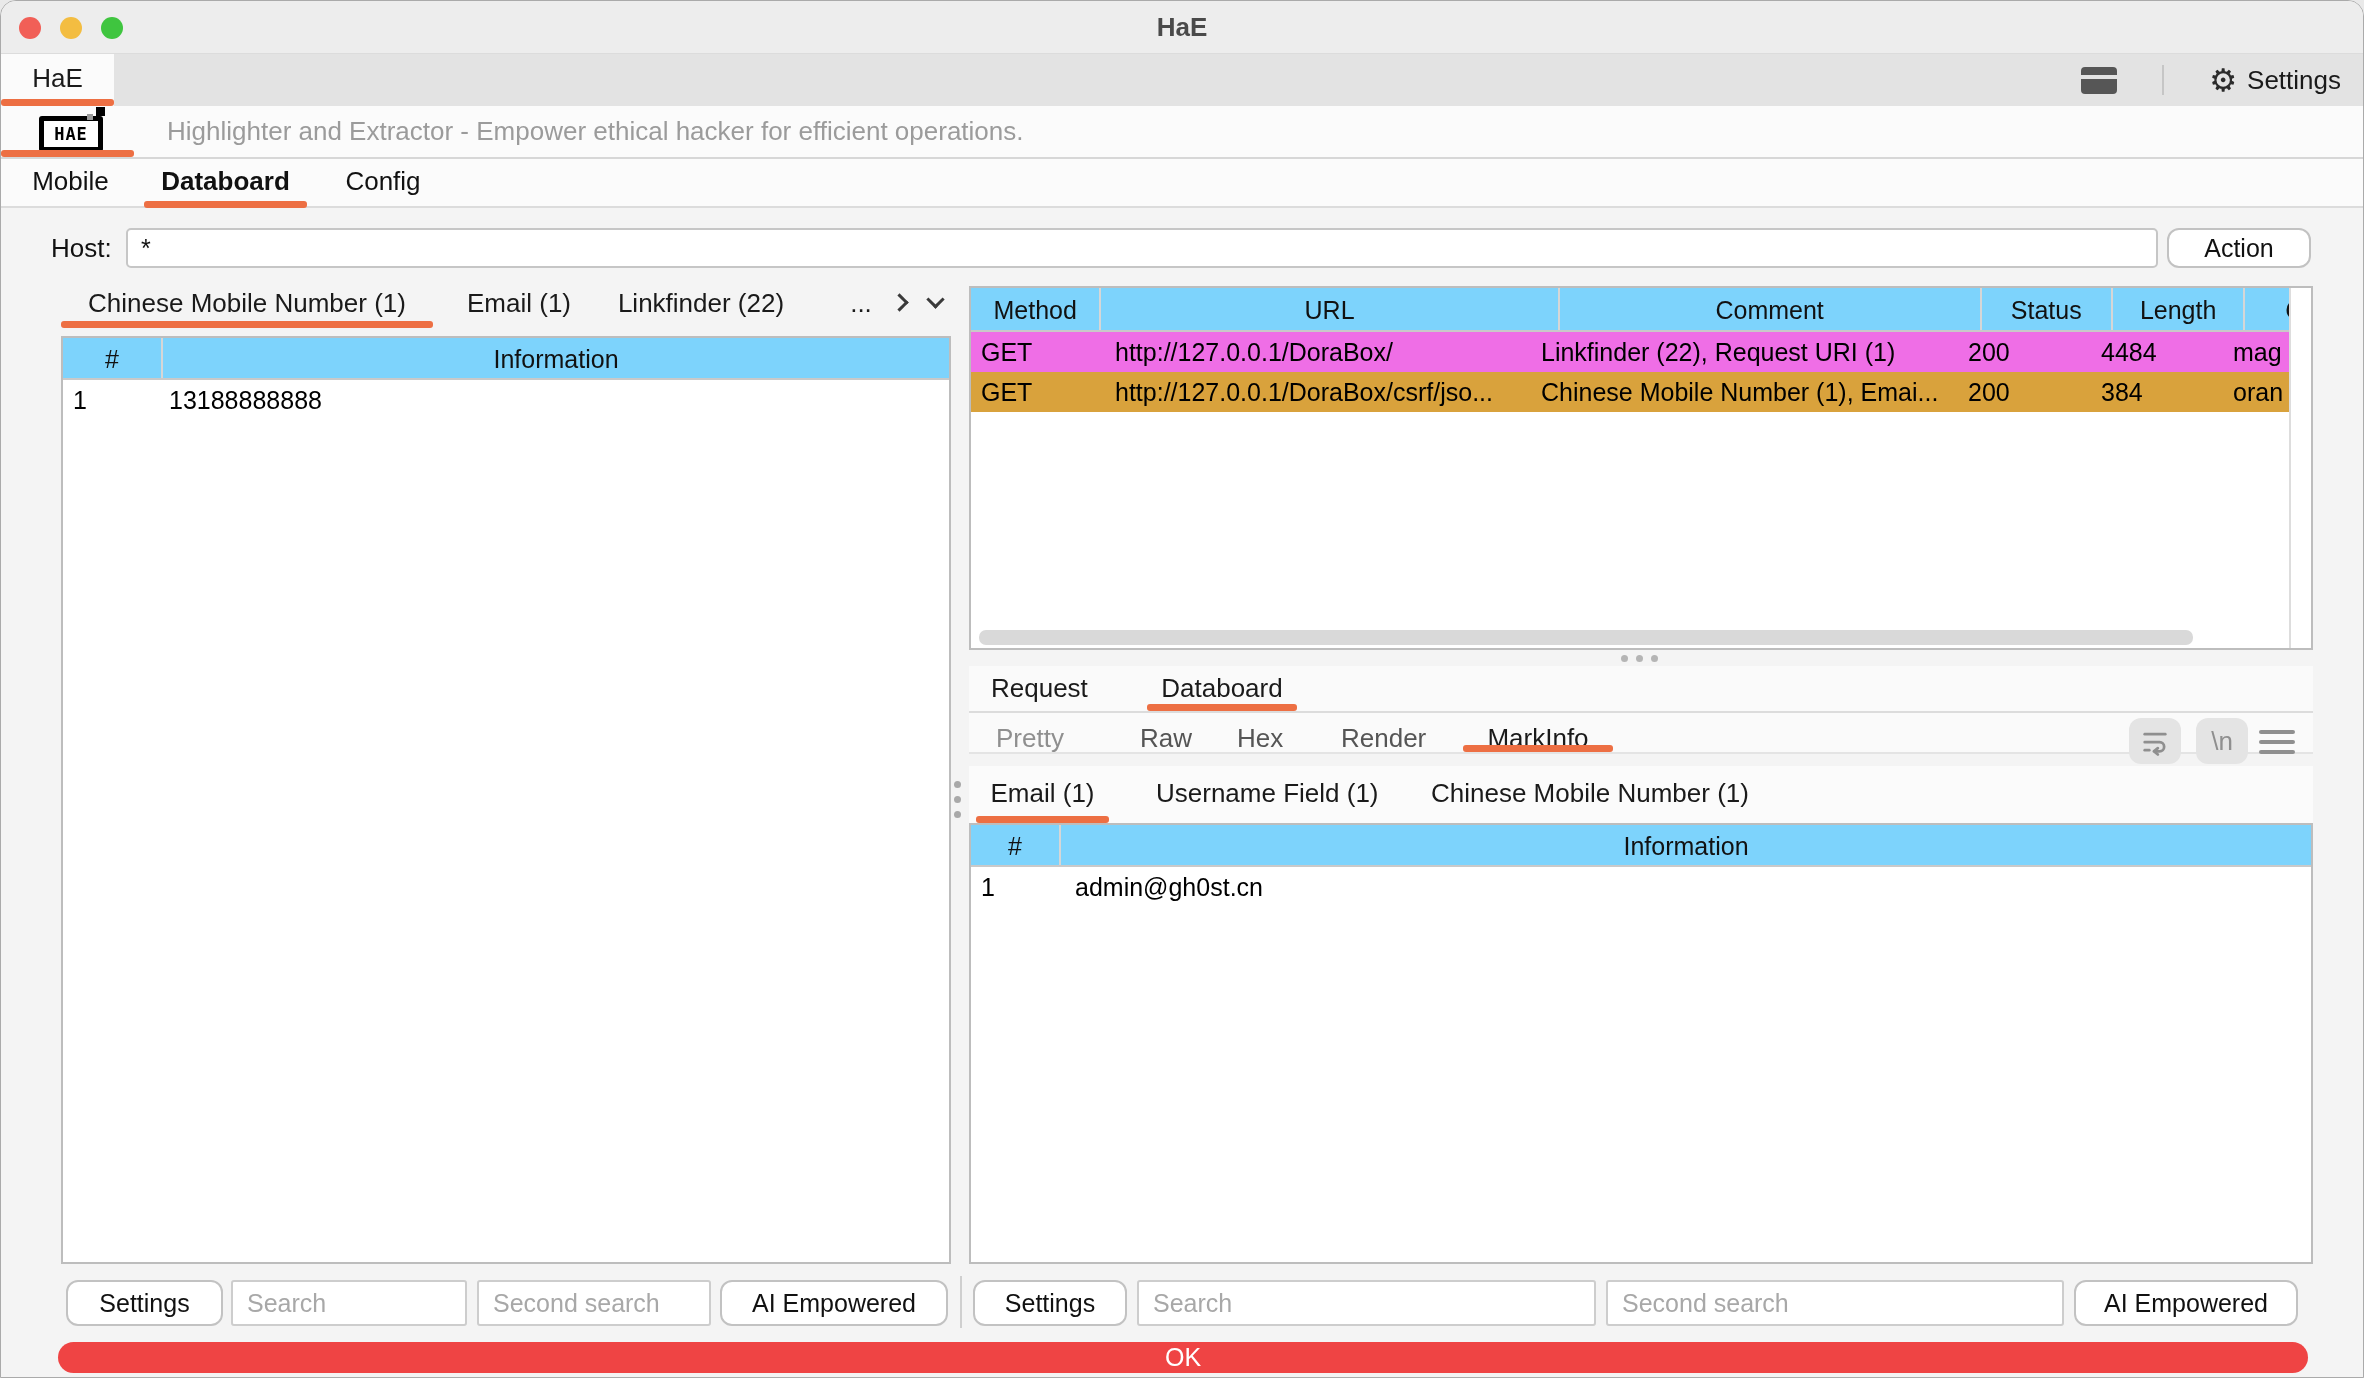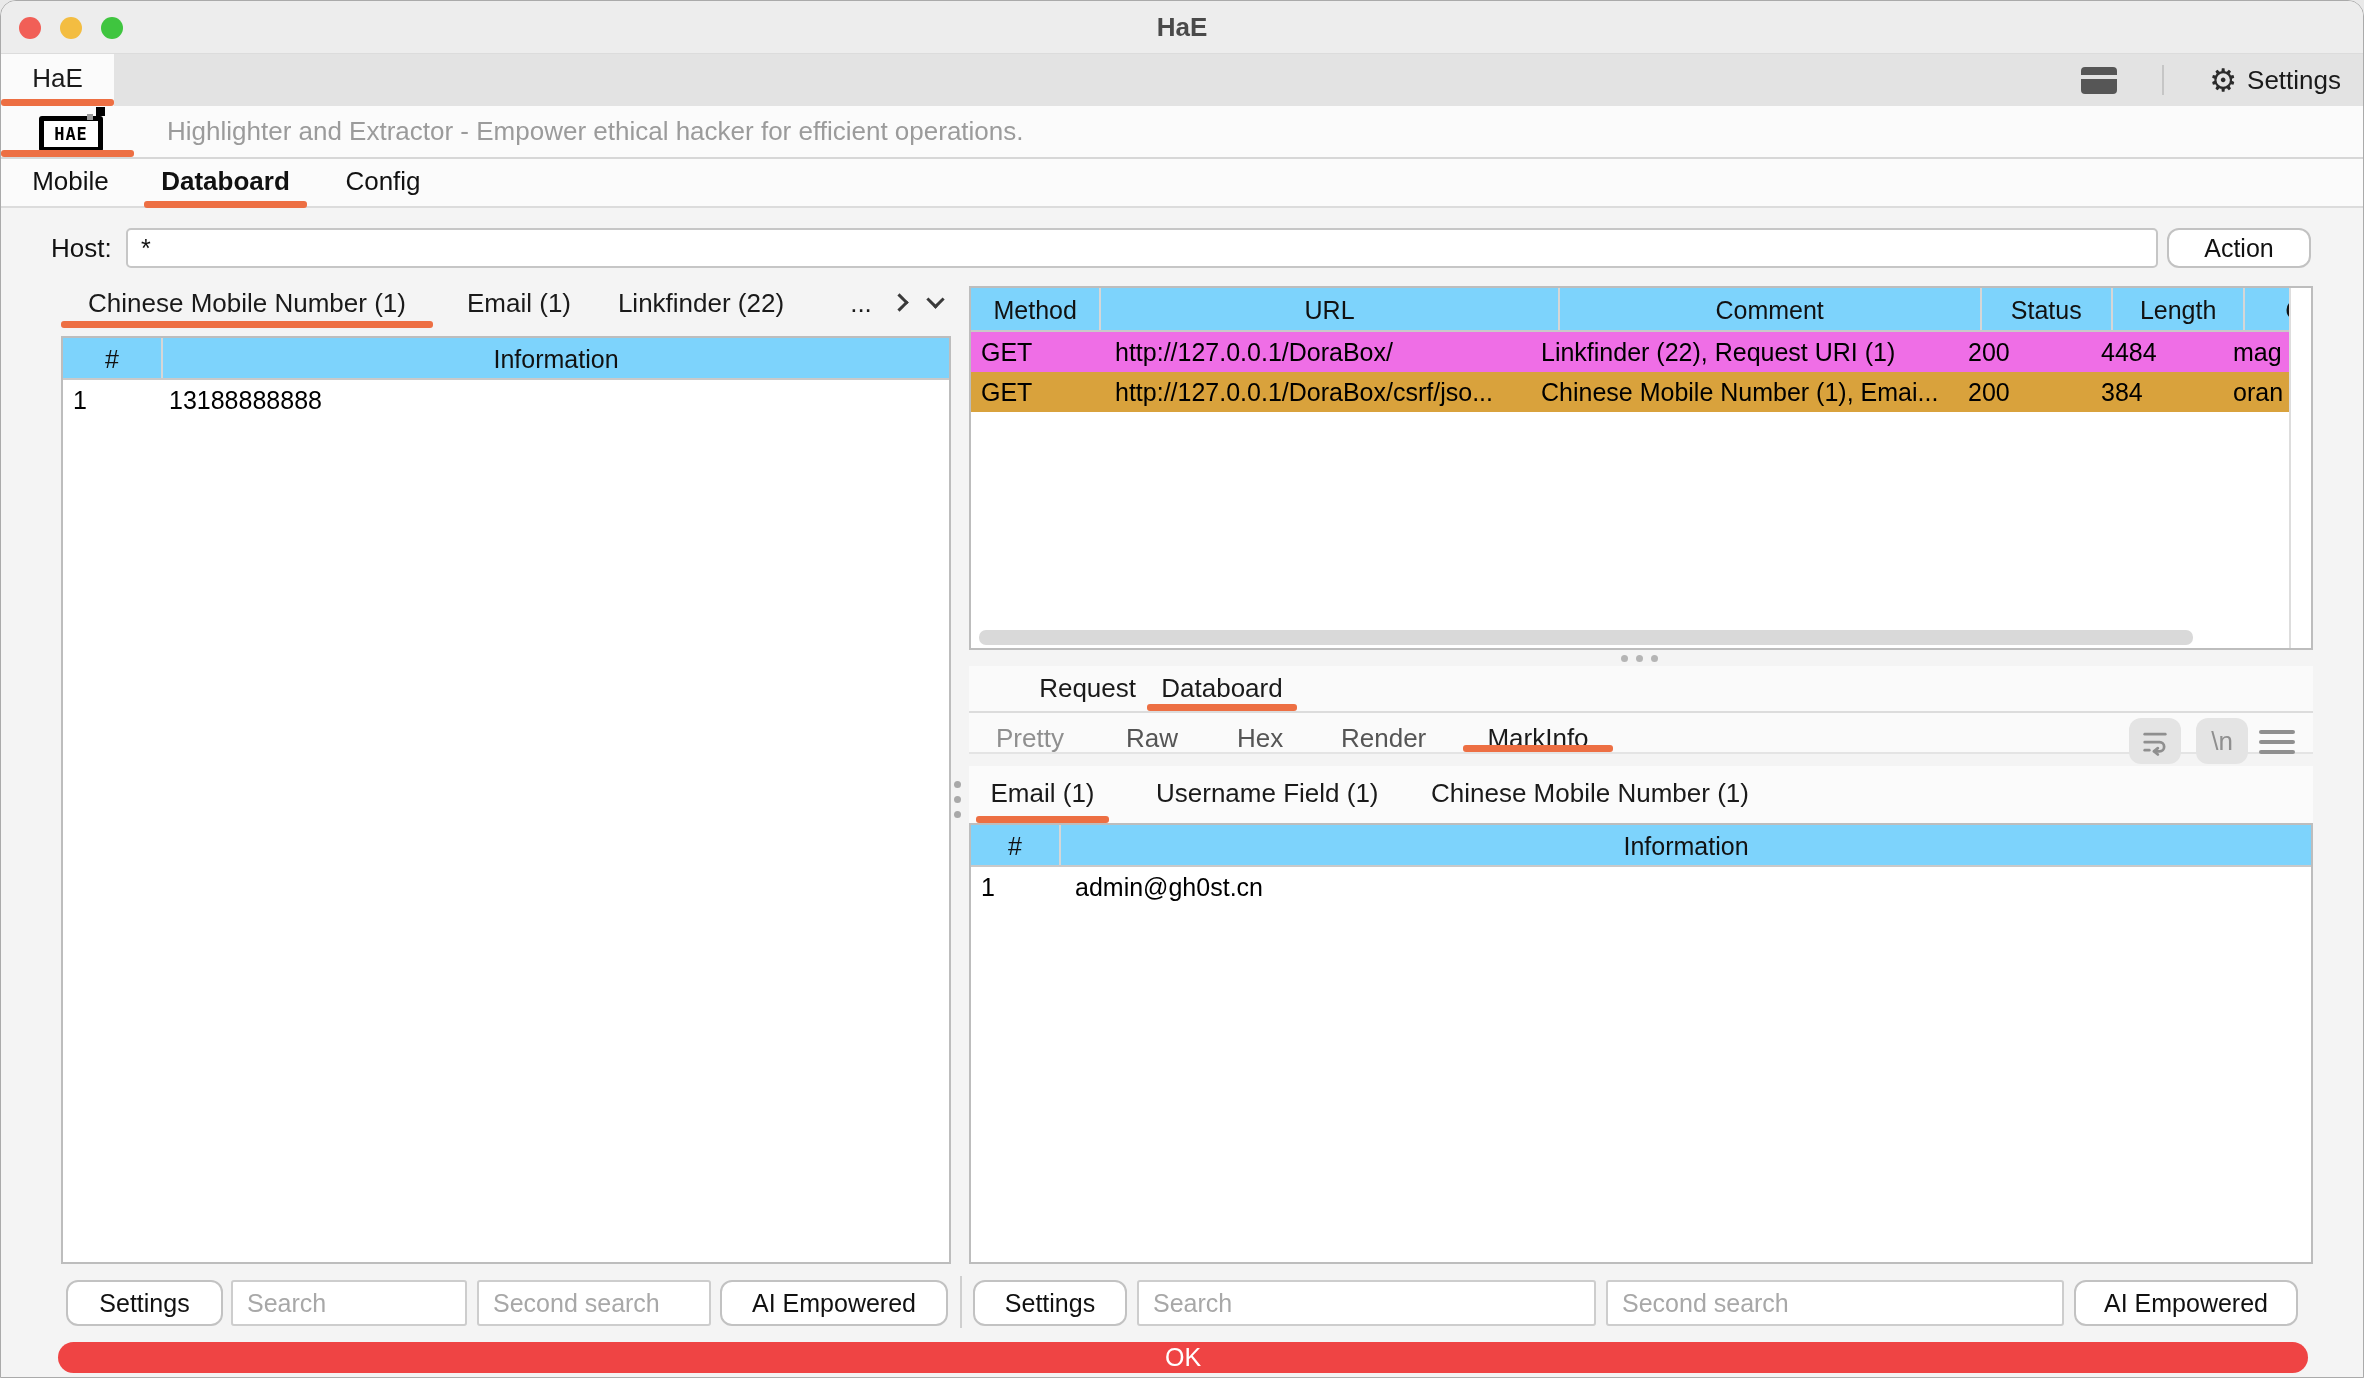--- a/index.html
+++ b/index.html
@@ -186,30 +186,30 @@
     <div class="abs scrollthumb" style="left:8px; top:342px; width:1214px; height:15px;"></div>
   </div>
 
   <div class="abs hdots" style="left:1616px; top:654px;">
     <div></div>
       <div></div>
       <div></div>
   </div>
 
   <div class="vrow" style="top:665px; height:47px;">
-    <div class="ttab" style="left:22px; width:145px; text-align:right;">Request</div>
+    <div class="ttab" style="left:22px; width:145px; text-align:left;">Request</div>
     <div class="ttab" style="left:178px; width:150px; text-align:center;">
       <span>Databoard</span>
       <i class="underline" style="background-color: rgb(237, 111, 67);"></i>
     </div>
   </div>
 
   <div class="vrow" style="top:712px; height:41px; border-bottom-color:#e4e4e4;">
     <div class="ttab" style="left:27px; width:70px; line-height:50px; color:#8f8f8f;">Pretty</div>
-    <div class="ttab" style="left:157px; width:50px; line-height:50px; color:#555;">Raw</div>
+    <div class="ttab" style="left:171px; width:50px; line-height:50px; color:#555;">Raw</div>
     <div class="ttab" style="left:268px; width:46px; line-height:50px; color:#555;">Hex</div>
     <div class="ttab" style="left:372px; width:88px; line-height:50px; color:#555;">Render</div>
     <div class="ttab" style="left:494px; width:150px; line-height:50px; text-align:center;">
       <span>MarkInfo</span>
       <i class="underline" style="background-color: rgb(237, 111, 67);"></i>
     </div>
     <div class="icon-btn" style="left:1160px;">
       <svg width="32" height="32" viewBox="0 0 28 28" fill="none" stroke="#8f8f8f" stroke-width="2.4" stroke-linecap="round" stroke-linejoin="round">
         <line x1="5" y1="8" x2="23" y2="8"></line>
         <path d="M5 15 H18 a4 4 0 0 1 0 8 H13.5"></path>

